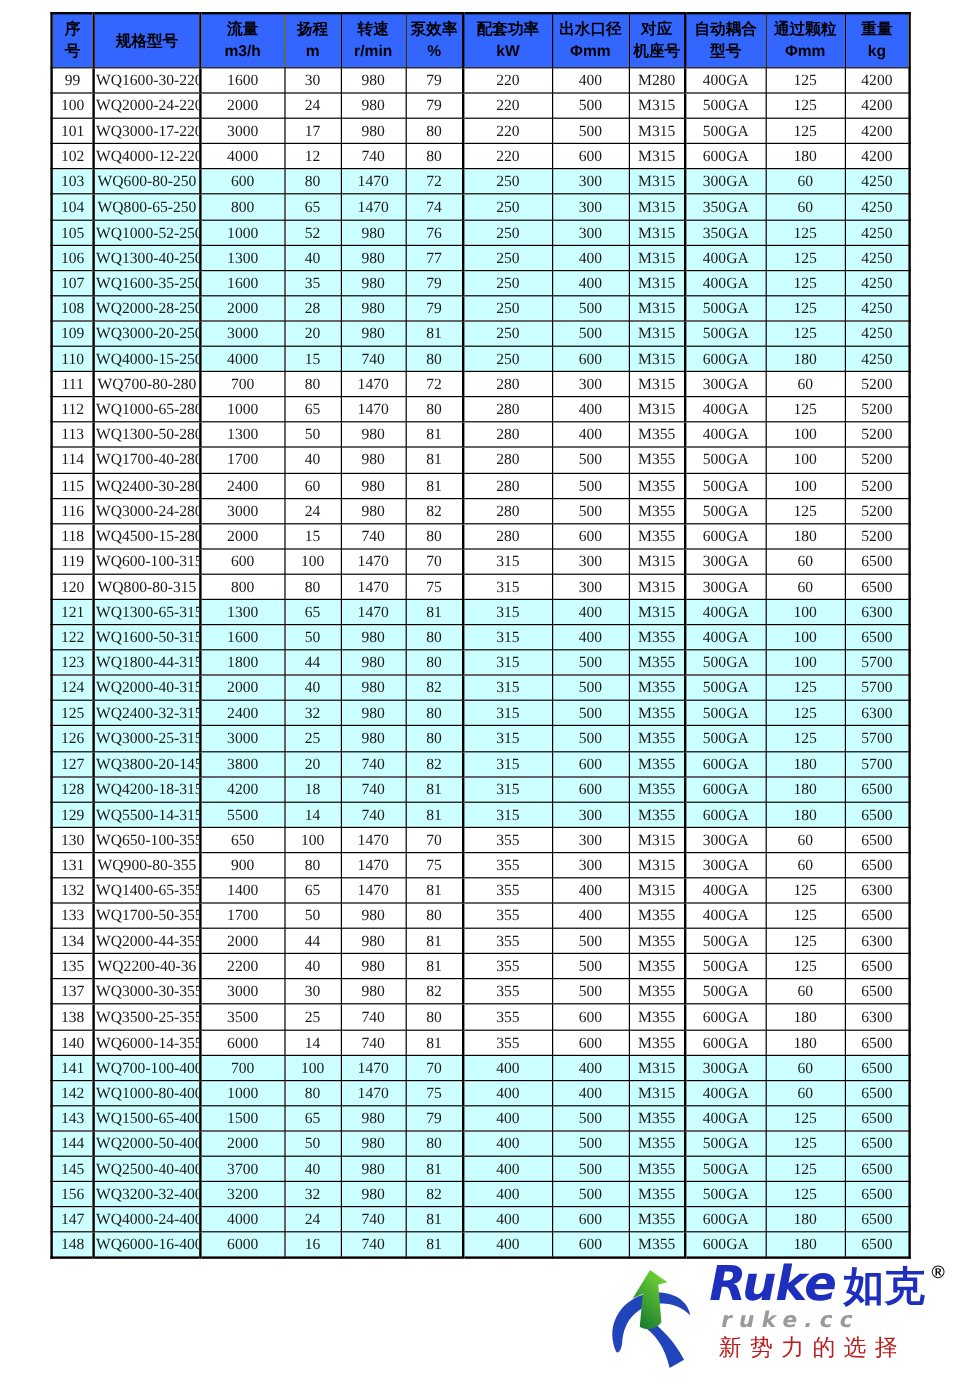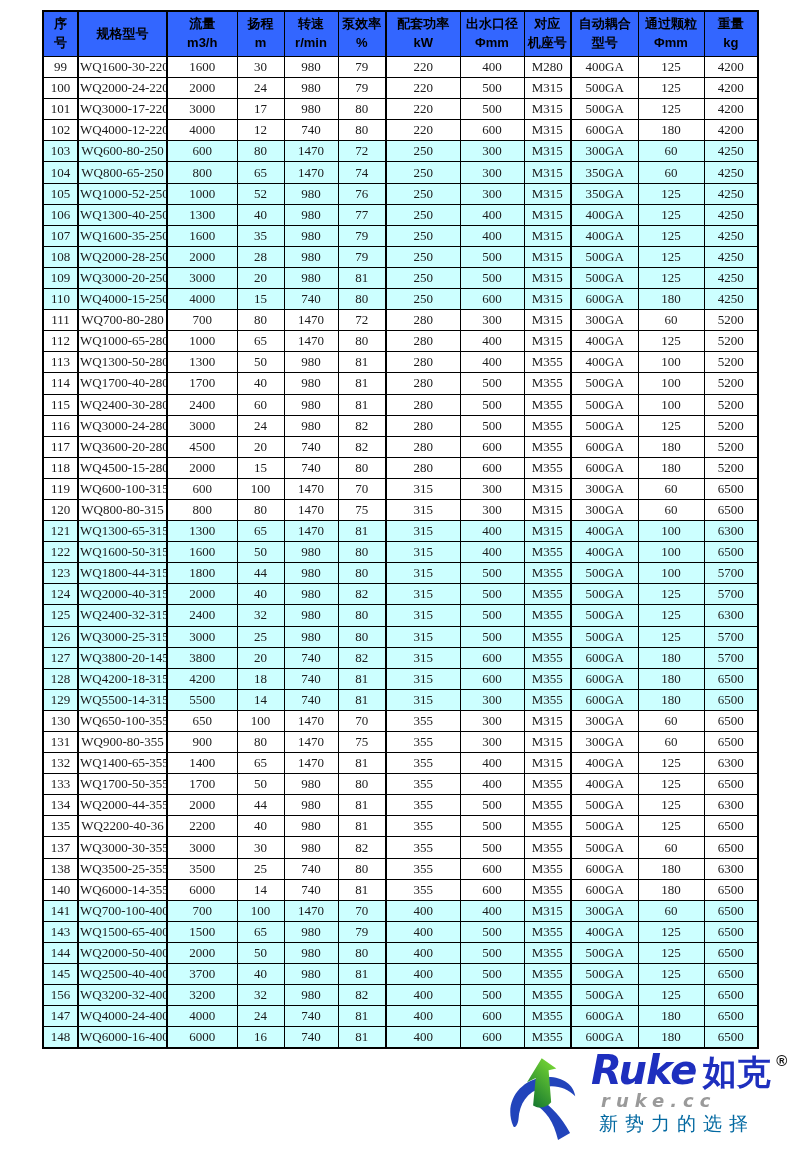--- a/index.html
+++ b/index.html
@@ -61,21 +61,21 @@
   .brand-reg{
     font-size:15px;color:#111;vertical-align:18px;margin-left:1px;
     font-weight:bold;
   }
   .brand-domain{
     font-family:"DejaVu Sans","Liberation Sans",sans-serif;
     font-size:18px;font-weight:bold;font-style:italic;color:#9a9a9a;
     letter-spacing:6px;margin:2px 0 0 10px;line-height:1;
   }
   .brand-slogan{
-    font-size:19px;color:#0369a1;letter-spacing:7px;margin:4px 0 0 8px;
+    font-size:19px;color:#b91c1c;letter-spacing:7px;margin:4px 0 0 8px;
     line-height:1;white-space:nowrap;
   }
 </style>
 </head>
 <body>
 
 <table class="spec-table">
   <colgroup>
     <col class="c0">
       <col class="c1">
@@ -353,34 +353,20 @@
         <td>980</td>
         <td>82</td>
         <td>280</td>
         <td>500</td>
         <td>M355</td>
         <td>500GA</td>
         <td>125</td>
         <td>5200</td>
       </tr>
       <tr>
-        <td>117</td>
-        <td>WQ3600-20-280</td>
-        <td>4500</td>
-        <td>20</td>
-        <td>740</td>
-        <td>82</td>
-        <td>280</td>
-        <td>600</td>
-        <td>M355</td>
-        <td>600GA</td>
-        <td>180</td>
-        <td>5200</td>
-      </tr>
-      <tr>
         <td>118</td>
         <td>WQ4500-15-280</td>
         <td>2000</td>
         <td>15</td>
         <td>740</td>
         <td>80</td>
         <td>280</td>
         <td>600</td>
         <td>M355</td>
         <td>600GA</td>
@@ -671,20 +657,34 @@
         <td>141</td>
         <td>WQ700-100-400</td>
         <td>700</td>
         <td>100</td>
         <td>1470</td>
         <td>70</td>
         <td>400</td>
         <td>400</td>
         <td>M315</td>
         <td>300GA</td>
+        <td>60</td>
+        <td>6500</td>
+      </tr>
+      <tr class="cyan">
+        <td>142</td>
+        <td>WQ1000-80-400</td>
+        <td>1000</td>
+        <td>80</td>
+        <td>1470</td>
+        <td>75</td>
+        <td>400</td>
+        <td>400</td>
+        <td>M315</td>
+        <td>400GA</td>
         <td>60</td>
         <td>6500</td>
       </tr>
       <tr class="cyan">
         <td>143</td>
         <td>WQ1500-65-400</td>
         <td>1500</td>
         <td>65</td>
         <td>980</td>
         <td>79</td>

